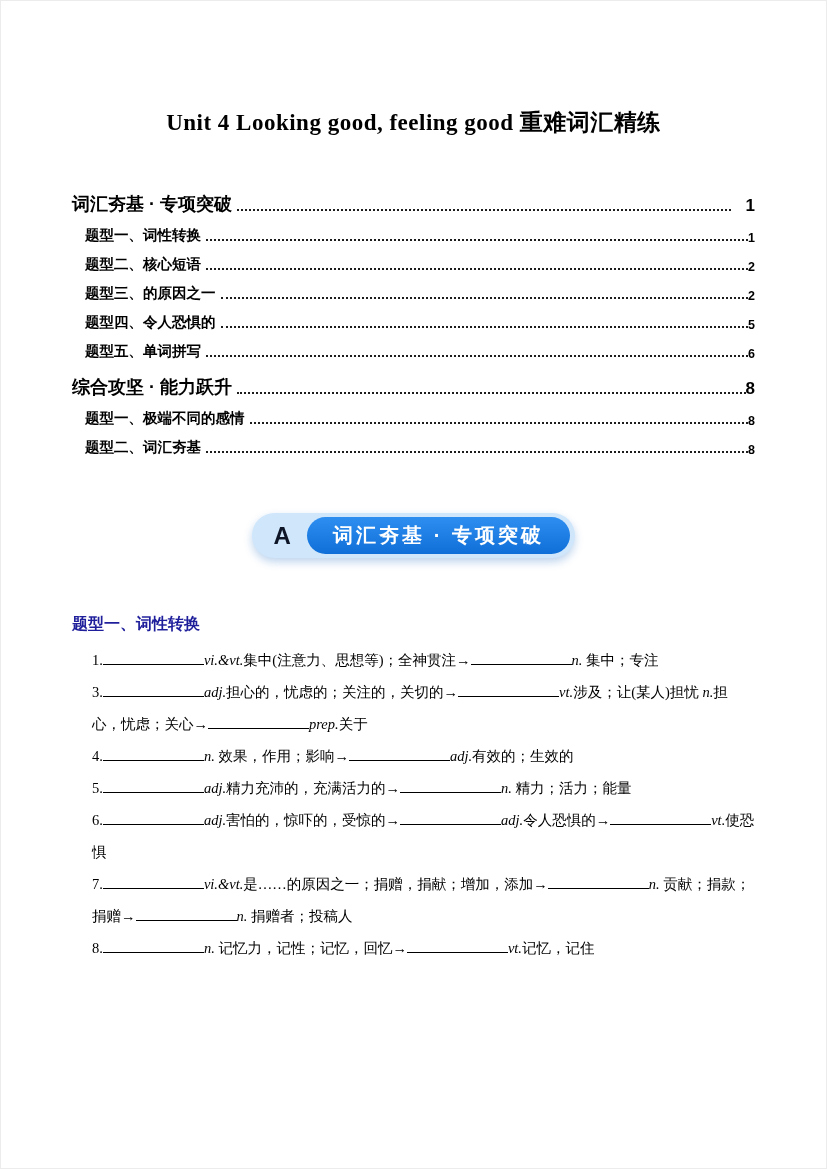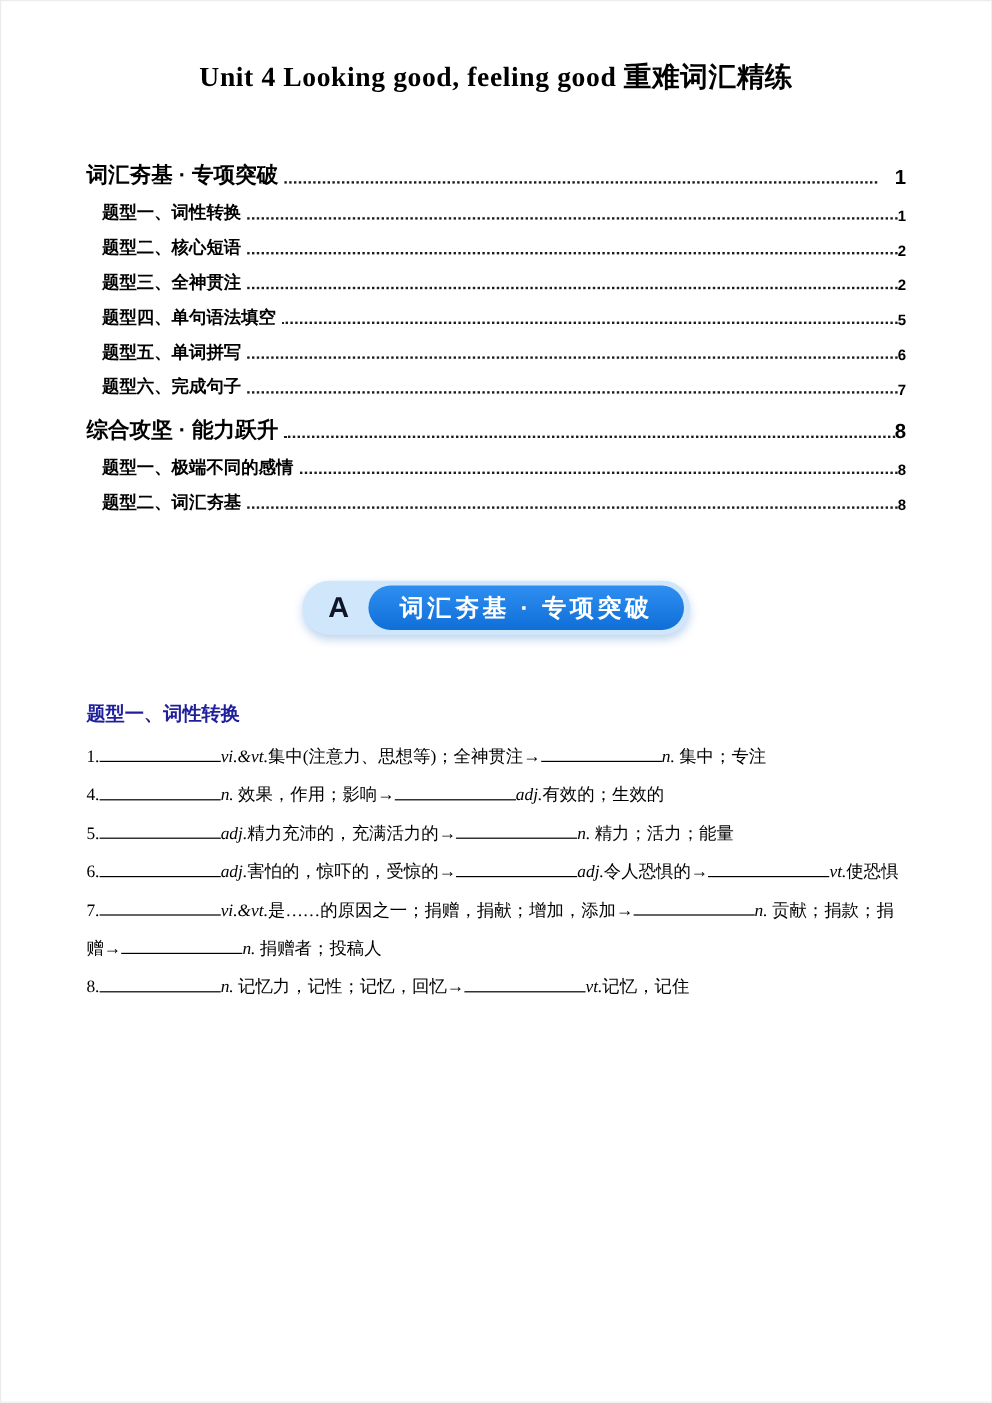--- a/index.html
+++ b/index.html
@@ -2,21 +2,21 @@
 <html><head>
 <meta charset="utf-8">
 <style>
   html,body{margin:0;padding:0;background:#fff;}
   body{width:827px;height:1169px;overflow:hidden;color:#000;
        font-family:"Liberation Serif","DejaVu Serif",serif;}
   .page{box-sizing:border-box;width:827px;height:1169px;padding:0 71px;
         border:1px solid #ececec;background:#fff;}
 
   
-  .doc-title{margin:0;padding-top:48px;text-align:center;
+  .doc-title{margin:0;padding-top:106px;text-align:center;
              font-family:"Liberation Serif","DejaVu Serif",serif;
              font-weight:bold;font-size:23px;letter-spacing:.5px;}
 
   
   .toc{margin-top:42px;}
   .toc-row{display:flex;align-items:flex-end;cursor:pointer;
            font-family:"Liberation Sans","DejaVu Sans",sans-serif;font-weight:bold;}
   .toc-row.lvl1{font-size:18px;height:38px;}
   .toc-row.lvl2{font-size:14.5px;height:29px;padding-left:13px;}
   .toc-label{white-space:nowrap;padding-bottom:2px;}
@@ -36,21 +36,21 @@
                 font-weight:bold;font-size:24px;color:#0d1526;}
   .badge-pill{display:flex;align-items:center;border-radius:22px;padding:5px 26px;
               background:linear-gradient(180deg,#2e8ef0 0%,#0f6fd8 100%);
               color:#ffffff;font-family:"Liberation Sans","DejaVu Sans",sans-serif;
               font-weight:bold;font-size:20px;letter-spacing:3px;}
 
   
   .sec-heading{margin:56px 0 0 0;
                font-family:"Liberation Sans","DejaVu Sans",sans-serif;
                font-weight:bold;font-size:16px;color:#1f1f9c;}
-  .items{margin-top:9px;font-size:14.5px;line-height:32px;}
+  .items{margin-top:9px;font-size:14.5px;line-height:32px;margin-left:20px;}
   .item{margin:0;}
   .blank{display:inline-block;width:101px;height:13px;
          border-bottom:1.2px solid #000;}
   .pos{font-style:italic;font-family:"Liberation Serif","DejaVu Serif",serif;}
 </style>
 </head>
 <body>
 
 <div class="page">
 
@@ -66,38 +66,33 @@
         <span class="toc-label">题型一、词性转换</span>
         <span class="toc-leader"></span>
         <span class="toc-page">1</span>
       </div>
       <div class="toc-row lvl2">
         <span class="toc-label">题型二、核心短语</span>
         <span class="toc-leader"></span>
         <span class="toc-page">2</span>
       </div>
       <div class="toc-row lvl2">
-        <span class="toc-label">题型三、全神贯注</span>
+        <span class="toc-label">题型三、的原因之一</span>
         <span class="toc-leader"></span>
         <span class="toc-page">2</span>
       </div>
       <div class="toc-row lvl2">
-        <span class="toc-label">题型四、单句语法填空</span>
+        <span class="toc-label">题型四、令人恐惧的</span>
         <span class="toc-leader"></span>
         <span class="toc-page">5</span>
       </div>
       <div class="toc-row lvl2">
         <span class="toc-label">题型五、单词拼写</span>
         <span class="toc-leader"></span>
         <span class="toc-page">6</span>
-      </div>
-      <div class="toc-row lvl2">
-        <span class="toc-label">题型六、完成句子</span>
-        <span class="toc-leader"></span>
-        <span class="toc-page">7</span>
       </div>
       <div class="toc-row lvl1">
         <span class="toc-label">综合攻坚 · 能力跃升</span>
         <span class="toc-leader"></span>
         <span class="toc-page">8</span>
       </div>
       <div class="toc-row lvl2">
         <span class="toc-label">题型一、极端不同的感情</span>
         <span class="toc-leader"></span>
         <span class="toc-page">8</span>
@@ -113,20 +108,21 @@
     <div class="badge">
       <span class="badge-letter">A</span>
       <span class="badge-pill">词汇夯基 · 专项突破</span>
     </div>
   </div>
 
   <h2 class="sec-heading">题型一、词性转换</h2>
 
   <div class="items">
       <p class="item"><span class="txt">1.</span><span class="blank"></span><span class="pos">vi.&amp;vt.</span><span class="txt">集中(注意力、思想等)；全神贯注→</span><span class="blank"></span><span class="pos">n.</span><span class="txt"> 集中；专注</span></p>
+      <p class="item"><span class="txt">3.</span><span class="blank"></span><span class="pos">adj.</span><span class="txt">担心的，忧虑的；关注的，关切的→</span><span class="blank"></span><span class="pos">vt.</span><span class="txt">涉及；让(某人)担忧 </span><span class="pos">n.</span><span class="txt">担心，忧虑；关心→</span><span class="blank"></span><span class="pos">prep.</span><span class="txt">关于</span></p>
       <p class="item"><span class="txt">4.</span><span class="blank"></span><span class="pos">n.</span><span class="txt"> 效果，作用；影响→</span><span class="blank"></span><span class="pos">adj.</span><span class="txt">有效的；生效的</span></p>
       <p class="item"><span class="txt">5.</span><span class="blank"></span><span class="pos">adj.</span><span class="txt">精力充沛的，充满活力的→</span><span class="blank"></span><span class="pos">n.</span><span class="txt"> 精力；活力；能量</span></p>
       <p class="item"><span class="txt">6.</span><span class="blank"></span><span class="pos">adj.</span><span class="txt">害怕的，惊吓的，受惊的→</span><span class="blank"></span><span class="pos">adj.</span><span class="txt">令人恐惧的→</span><span class="blank"></span><span class="pos">vt.</span><span class="txt">使恐惧</span></p>
       <p class="item"><span class="txt">7.</span><span class="blank"></span><span class="pos">vi.&amp;vt.</span><span class="txt">是……的原因之一；捐赠，捐献；增加，添加→</span><span class="blank"></span><span class="pos">n.</span><span class="txt"> 贡献；捐款；捐赠→</span><span class="blank"></span><span class="pos">n.</span><span class="txt"> 捐赠者；投稿人</span></p>
       <p class="item"><span class="txt">8.</span><span class="blank"></span><span class="pos">n.</span><span class="txt"> 记忆力，记性；记忆，回忆→</span><span class="blank"></span><span class="pos">vt.</span><span class="txt">记忆，记住</span></p>
     </div>
 
 </div>
 
 </body></html>

